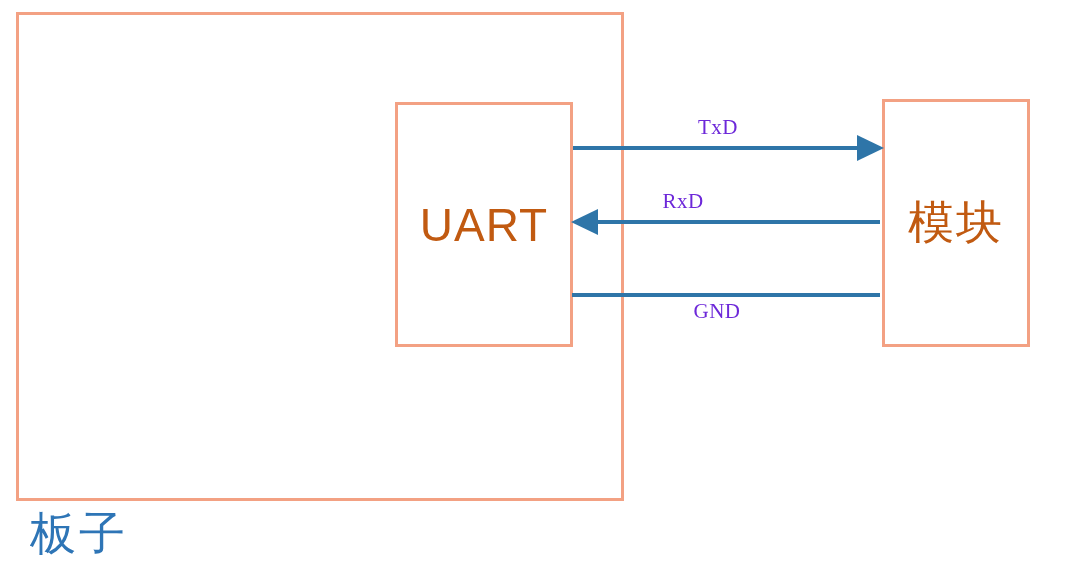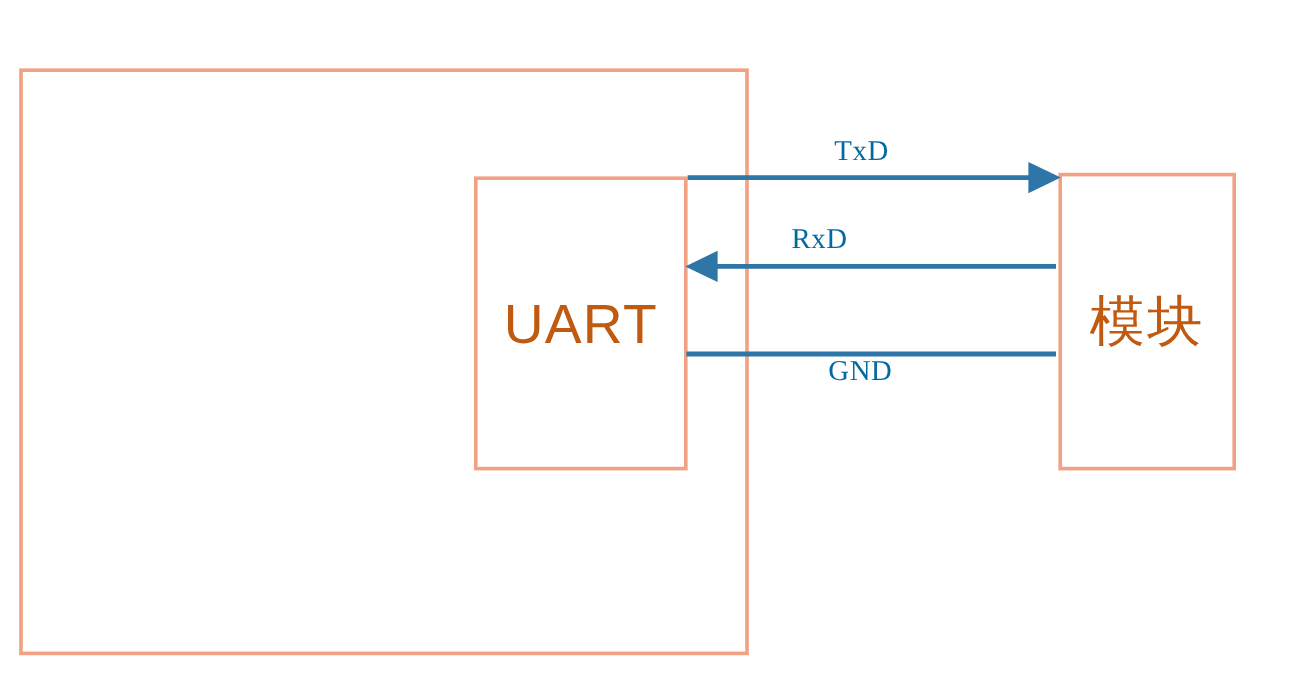--- a/index.html
+++ b/index.html
@@ -16,21 +16,20 @@
     height: 573px;
     background: #ffffff;
     overflow: hidden;
   }
   
   .box {
     position: absolute;
     box-sizing: border-box;
     background: transparent;
     border-style: solid;
-    margin-top: 45px;
   }
   .board-box {
     left: 16px;
     top: 12px;
     width: 608px;
     height: 489px;
     border-width: 3px;
     border-color: #F3A183;
     z-index: 1;
   }
@@ -94,22 +93,22 @@
     top: 0;
     width: 1081px;
     height: 573px;
     z-index: 5;
     pointer-events: none;
   }
   
   .signal-label {
     position: absolute;
     font-family: "Liberation Serif", serif;
-    font-size: 24px;
-    color: #0369a1;
+    font-size: 21px;
+    color: #6d28d9;
     white-space: nowrap;
     transform: translate(-50%, -100%);
     z-index: 6;
     letter-spacing: 0.5px;
   }
 </style>
 </head>
 <body>
 
 <div id="canvas">
@@ -138,14 +137,15 @@
 
     <g>
       <line x1="572" y1="295" x2="880" y2="295" stroke="#2E75A8" stroke-width="4"></line>
     </g>
   </svg>
 
   <div class="signal-label" style="left:718px; top:140px;">TxD</div>
   <div class="signal-label" style="left:683px; top:214px;">RxD</div>
   <div class="signal-label" style="left:717px; top:288px;margin-top:36px;">GND</div>
 
+  <div class="board-caption">板子</div>
 
 </div>
 
 </body></html>

